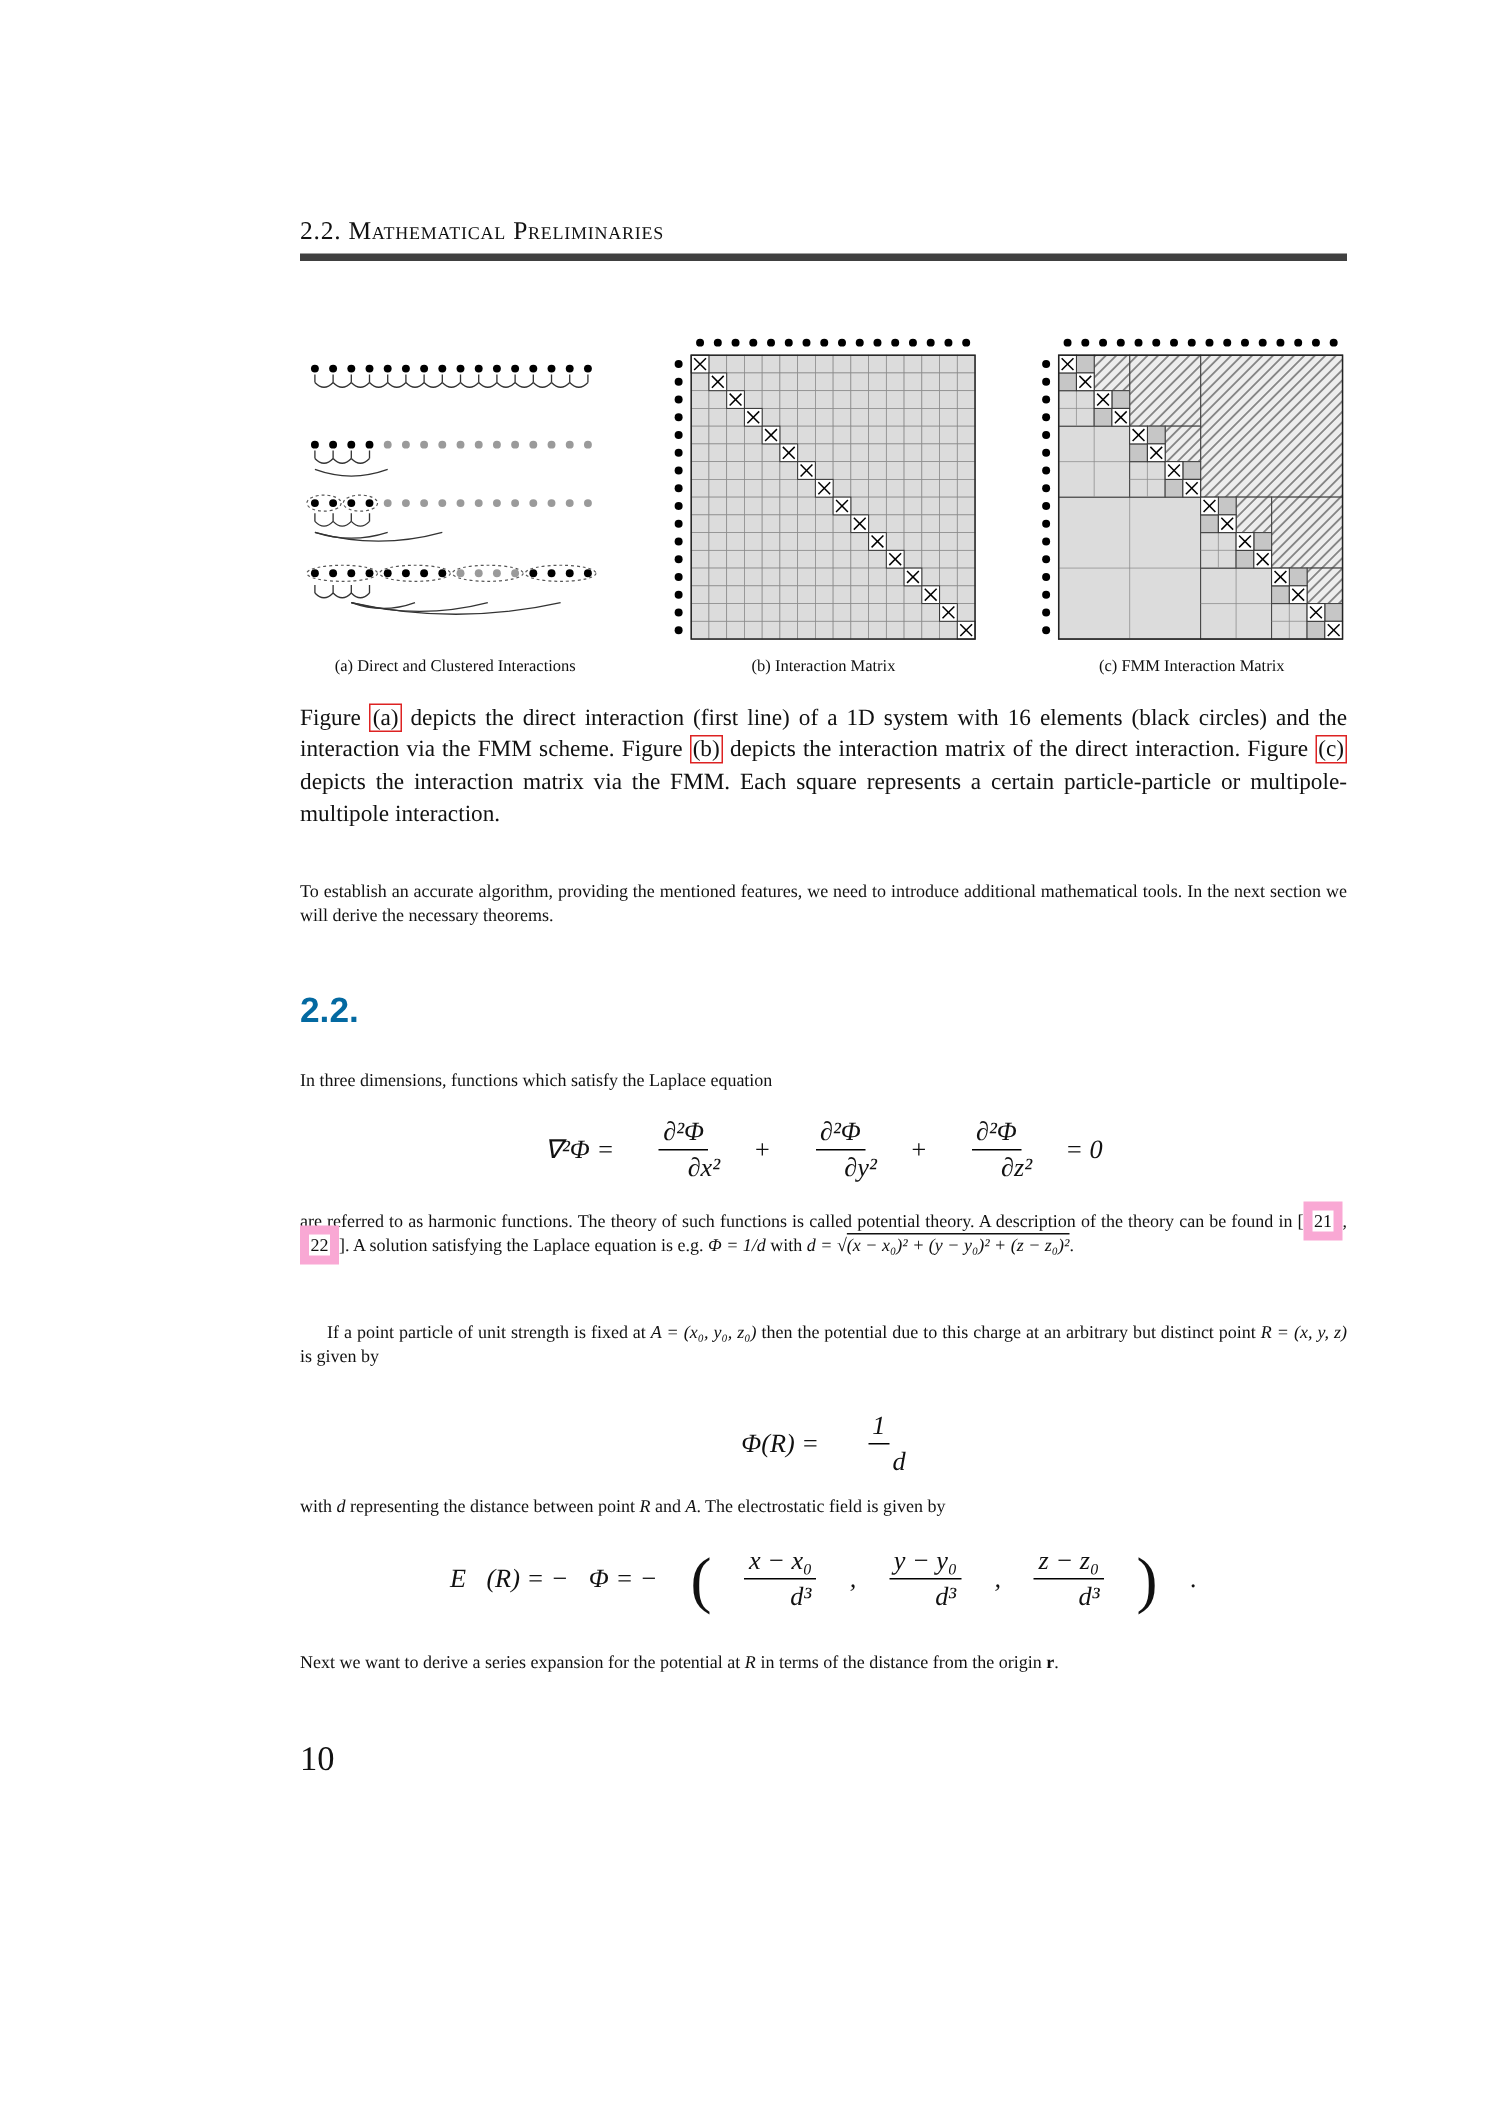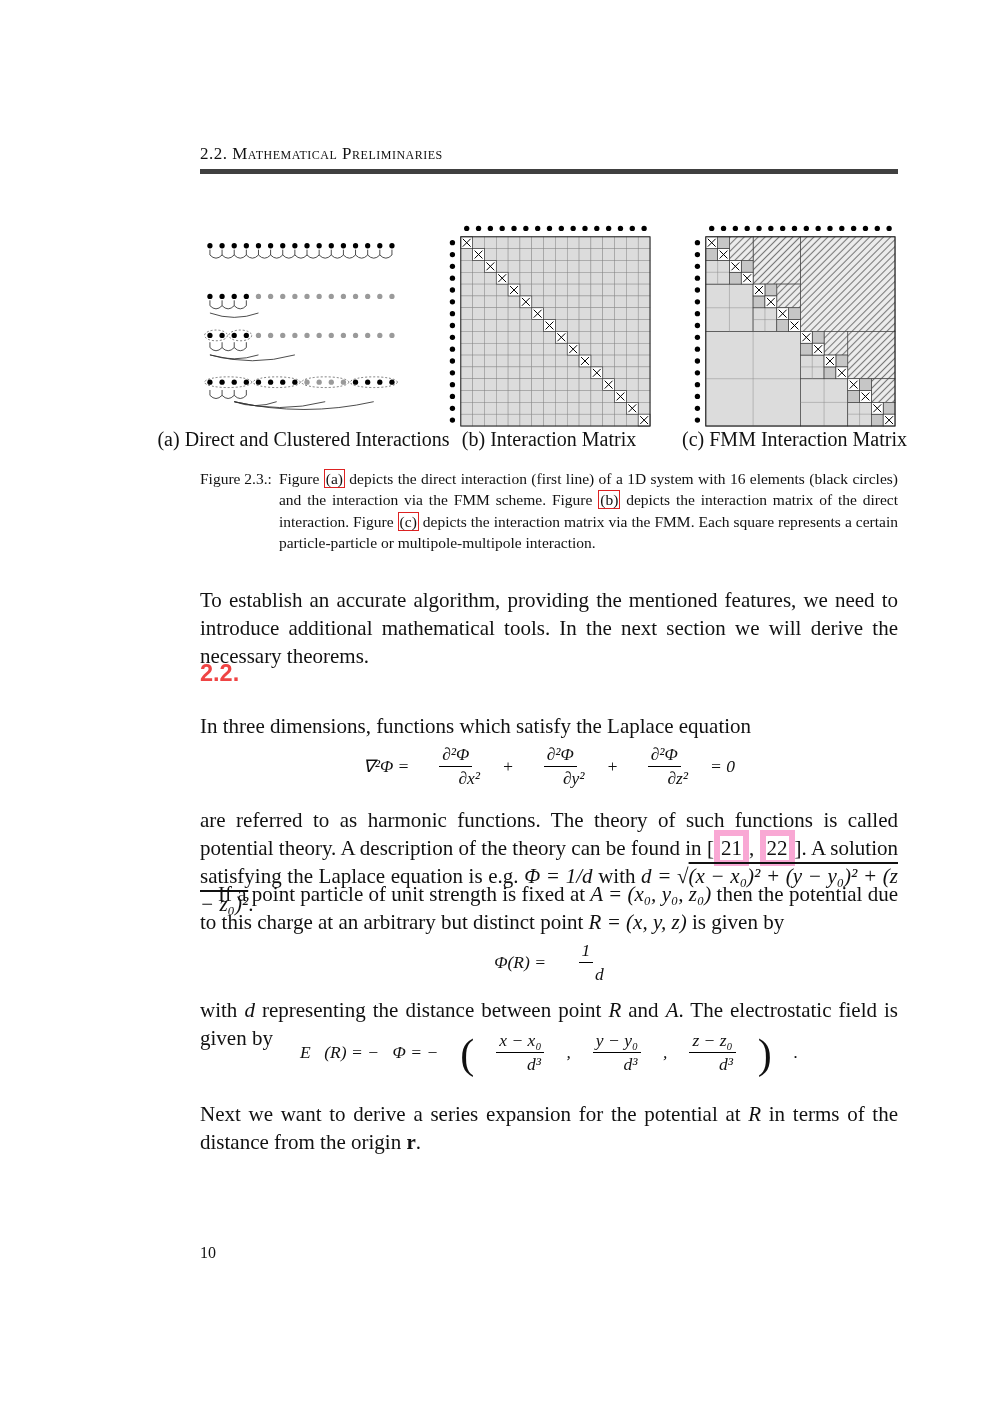--- a/index.html
+++ b/index.html
@@ -8,46 +8,46 @@
 
   .abs { position:absolute; left:200px; width:698px; }
 
   .running-header { top:144px; border-bottom:5px solid #404040; padding-bottom:5px;
      font-variant:small-caps; font-size:17px; letter-spacing:0.5px; }
 
   .figures { top:222px; }
   .fig-row { display:flex; justify-content:space-between; }
   .panel { width:207px; display:flex; flex-direction:column; align-items:center; }
   .panel-img { height:206px; display:flex; align-items:flex-end; justify-content:center; }
-  .subcaption { font-size:20px; white-space:nowrap; }
+  .subcaption { margin-top:10px; font-size:11px; white-space:nowrap; }
 
   .fig-caption { top:468px; display:flex; font-size:15.5px; line-height:1.38; }
   .cap-label { white-space:nowrap; margin-right:7px; }
   .cap-text { flex:1; text-align:justify; }
 
-  .para { font-size:21px; line-height:1.34; text-align:justify; }
+  .para { font-size:12px; line-height:1.34; text-align:justify; }
   .indent { text-indent:18px; }
 
   .section-heading { font-family:"Liberation Sans", sans-serif; font-weight:bold;
-     font-size:23.5px; display:flex; gap:15px; color:#ef4444; }
+     font-size:23.5px; display:flex; gap:15px; color:#0369a1; }
 
   .equation { display:flex; justify-content:center; align-items:center;
      font-size:17.5px; font-style:italic; gap:22px; }
   .frac { display:inline-flex; flex-direction:column; align-items:center; line-height:1.15;justify-content:center; }
   .frac .num { border-bottom:1px solid #000; padding:0 3px 1.5px; }
   .frac .den { padding-top:1.5px;margin-left:27px; }
   .bigp { font-style:normal; font-size:42px; line-height:0; position:relative; top:2px; font-weight:300; }
 
   .m { font-style:italic; }
   .ol { text-decoration:overline; }
   .vec { font-weight:bold; }
   .ref { border:1px solid #dd2222; padding:0 1px; }
   .cite { border:6px solid #f9a8d4; padding:0 1px; }
 
-  .page-number { top:1244px; font-size:16px; }
+  .page-number { top:1160px; font-size:23px; }
 </style>
 </head>
 <body>
 
 <div class="page">
 
   <div class="abs running-header">
     <span>2.2. Mathematical Preliminaries</span>
   </div>
 
@@ -668,21 +668,20 @@
               <circle cx="200" cy="5.5" r="2.7" fill="#000000"></circle>
               <circle cx="5.5" cy="200" r="2.7" fill="#000000"></circle>
             </svg>
         </div>
         <div class="subcaption">(c) FMM Interaction Matrix</div>
       </div>
     </div>
   </div>
 
   <div class="abs fig-caption" style="top:468px">
-    <span class="cap-label">Figure 2.3.:</span>
     <div class="cap-text"><span>Figure </span><span class="ref">(a)</span><span> depicts the direct interaction (first line) of a 1D system with 16 elements (black circles) and the interaction via the FMM scheme. Figure </span><span class="ref">(b)</span><span> depicts the interaction matrix of the direct interaction. Figure </span><span class="ref">(c)</span><span> depicts the interaction matrix via the FMM. Each square represents a certain particle-particle or multipole-multipole interaction.</span></div>
   </div>
 
   <p class="abs para" style="top:586px">To establish an accurate algorithm, providing the mentioned features, we need to introduce additional mathematical tools. In the next section we will derive the necessary theorems.</p>
 
   <h2 class="abs section-heading" style="top:660px">
     <span>2.2.</span>
   </h2>
 
   <p class="abs para" style="top:712px">In three dimensions, functions which satisfy the Laplace equation</p>

